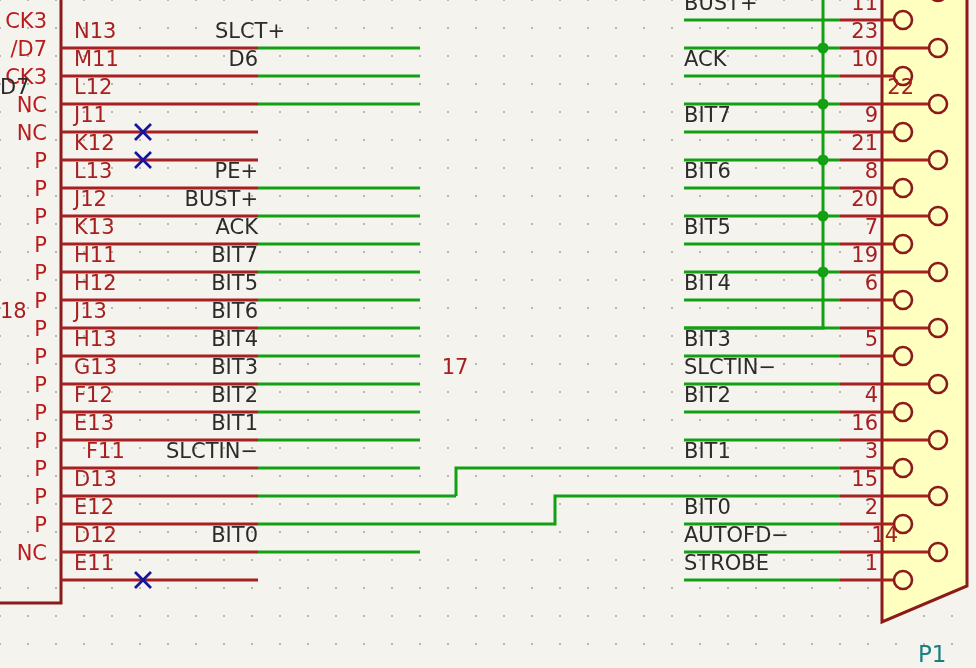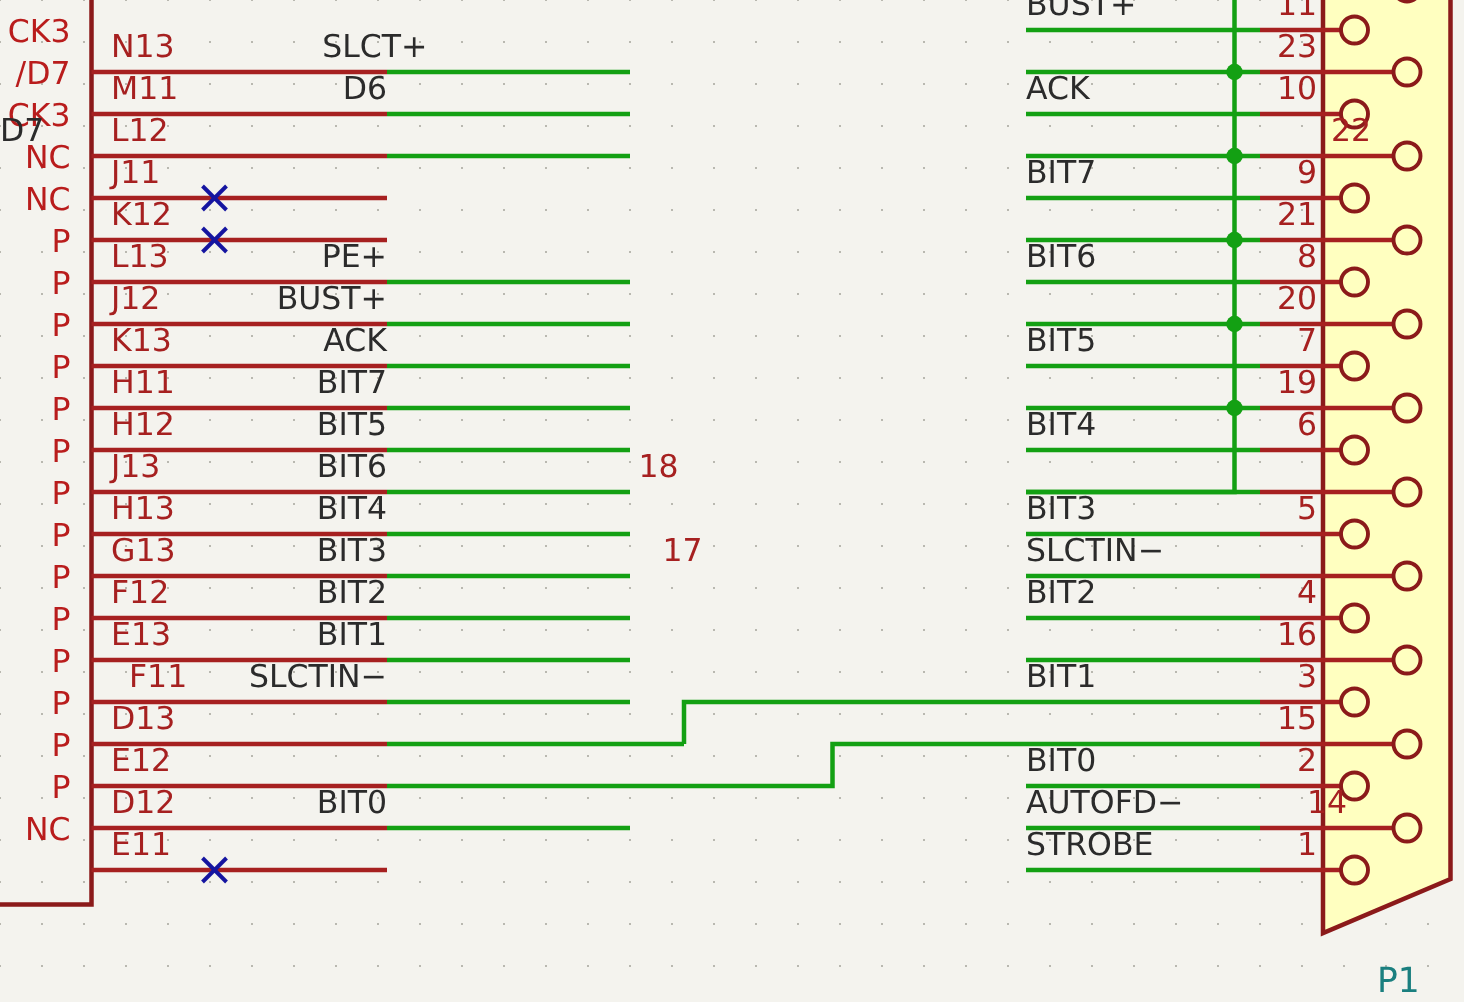--- a/index.html
+++ b/index.html
@@ -239,21 +239,21 @@
       <div class="t pinnum" style="top: 21px; left: 0px; width: 878px; text-align: right;">23</div>
       <div class="t pinnum" style="top: 49px; left: 0px; width: 878px; text-align: right;">10</div>
       <div class="t pinnum" style="top: 77px; left: 0px; width: 878px; text-align: right; margin-left: 36px;">22</div>
       <div class="t pinnum" style="top: 105px; left: 0px; width: 878px; text-align: right;">9</div>
       <div class="t pinnum" style="top: 133px; left: 0px; width: 878px; text-align: right;">21</div>
       <div class="t pinnum" style="top: 161px; left: 0px; width: 878px; text-align: right;">8</div>
       <div class="t pinnum" style="top: 189px; left: 0px; width: 878px; text-align: right;">20</div>
       <div class="t pinnum" style="top: 217px; left: 0px; width: 878px; text-align: right;">7</div>
       <div class="t pinnum" style="top: 245px; left: 0px; width: 878px; text-align: right;">19</div>
       <div class="t pinnum" style="top: 273px; left: 0px; width: 878px; text-align: right;">6</div>
-      <div class="t pinnum" style="top: 301px; left: 0px; width: 878px; text-align: center;">18</div>
+      <div class="t pinnum" style="top: 301px; left: 0px; width: 878px; text-align: left;">18</div>
       <div class="t pinnum" style="top: 329px; left: 0px; width: 878px; text-align: right;">5</div>
       <div class="t pinnum" style="top: 357px; left: 16px; width: 878px; text-align: center;">17</div>
       <div class="t pinnum" style="top: 385px; left: 0px; width: 878px; text-align: right;">4</div>
       <div class="t pinnum" style="top: 413px; left: 0px; width: 878px; text-align: right;">16</div>
       <div class="t pinnum" style="top: 441px; left: 0px; width: 878px; text-align: right;">3</div>
       <div class="t pinnum" style="top: 469px; left: 0px; width: 878px; text-align: right;">15</div>
       <div class="t pinnum" style="top: 497px; left: 0px; width: 878px; text-align: right;">2</div>
       <div class="t pinnum" style="top: 525px; left: 0px; width: 878px; text-align: right; margin-left: 20px;">14</div>
       <div class="t pinnum" style="top: 553px; left: 0px; width: 878px; text-align: right;">1</div>
     </div>

